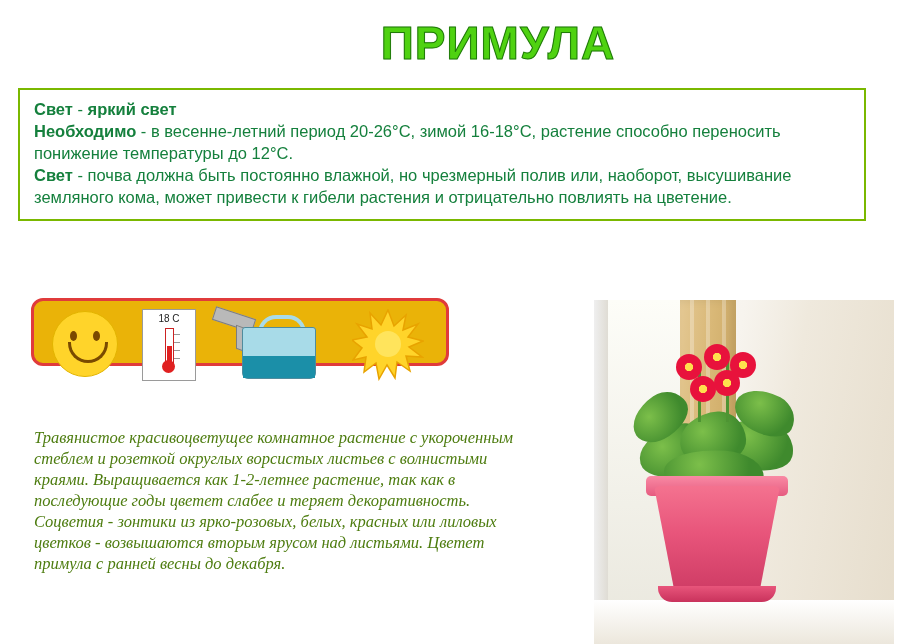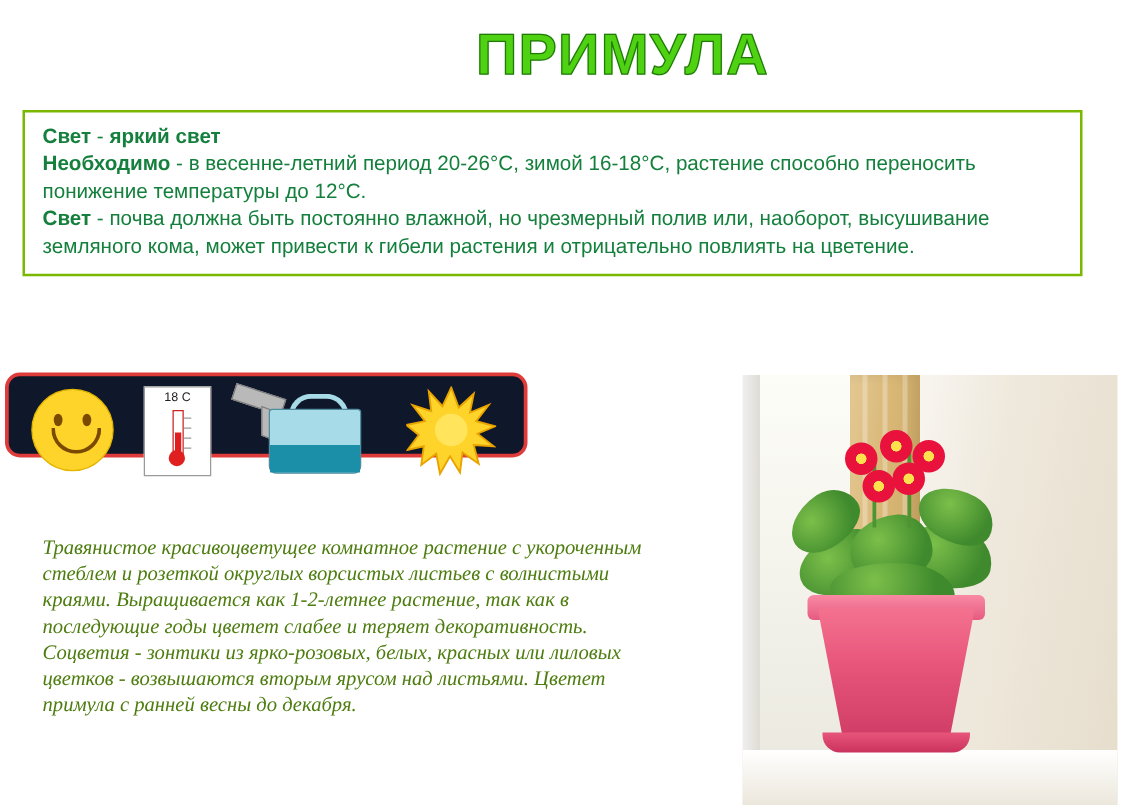--- a/index.html
+++ b/index.html
@@ -59,26 +59,26 @@
     font-weight: bold;
   }
   .care-box .hl {
     font-weight: bold;
   }
 
   
   .icon-box {
     position: absolute;
     top: 298px;
-    left: 4px;
+    left: 31px;
     width: 418px;
     height: 68px;
     border: 3px solid #e03b3b;
     border-radius: 12px;
-    background: #0f172a;
+    background: #eab308;
     box-sizing: border-box;
   }
   .icon-row {
     position: relative;
     width: 100%;
     height: 100%;
   }
 
   
   .smiley {

